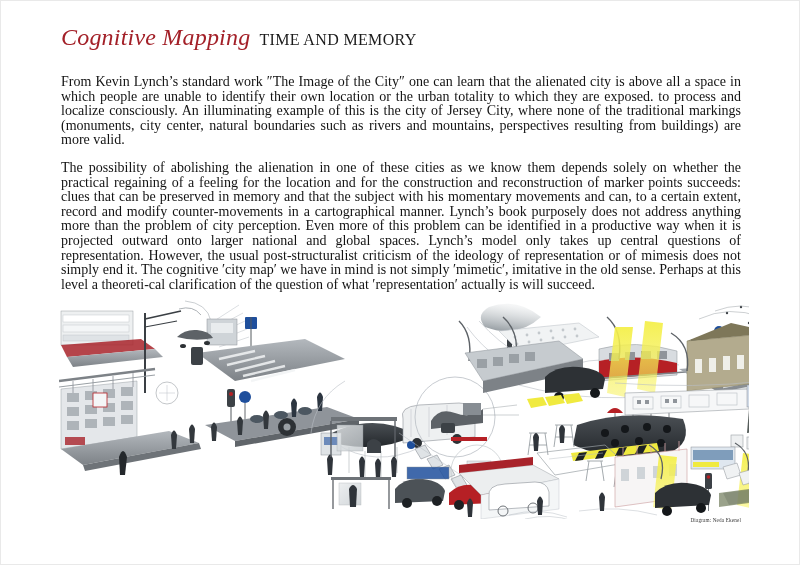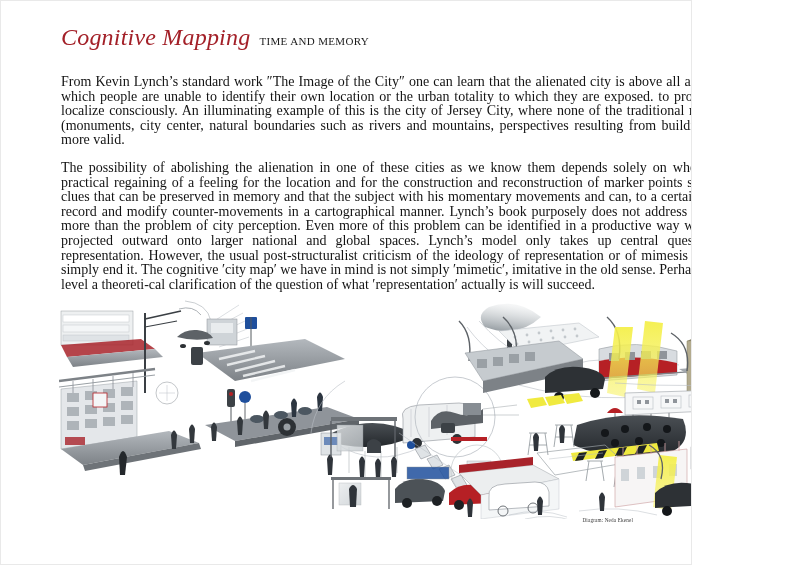--- a/index.html
+++ b/index.html
@@ -2,21 +2,21 @@
 <html><head>
 <meta charset="utf-8">
 <style>
   html, body {
     margin: 0;
     padding: 0;
     background: #ffffff;
   }
   .page {
     position: relative;
-    width: 692px;
+    width: 800px;
     height: 565px;
     background: #ffffff;
     box-sizing: border-box;
     border: 1px solid #e9e9e9;
     overflow: hidden;
     font-family: "Liberation Serif", "DejaVu Serif", serif;
   }
 
   
   .header {
@@ -31,21 +31,21 @@
   .doc-title {
     font-family: "Liberation Serif", "DejaVu Serif", serif;
     font-style: italic;
     font-size: 24px;
     line-height: 1;
     color: #a32028;
     letter-spacing: 0.2px;
   }
   .doc-subtitle {
     font-family: "Liberation Serif", "DejaVu Serif", serif;
-    font-size: 11px;
+    font-size: 16px;
     line-height: 1;
     color: #1b1b1b;
     letter-spacing: 0.35px;
     font-variant: small-caps;
     text-transform: uppercase;
   }
 
   
   .body-text {
     position: absolute;

